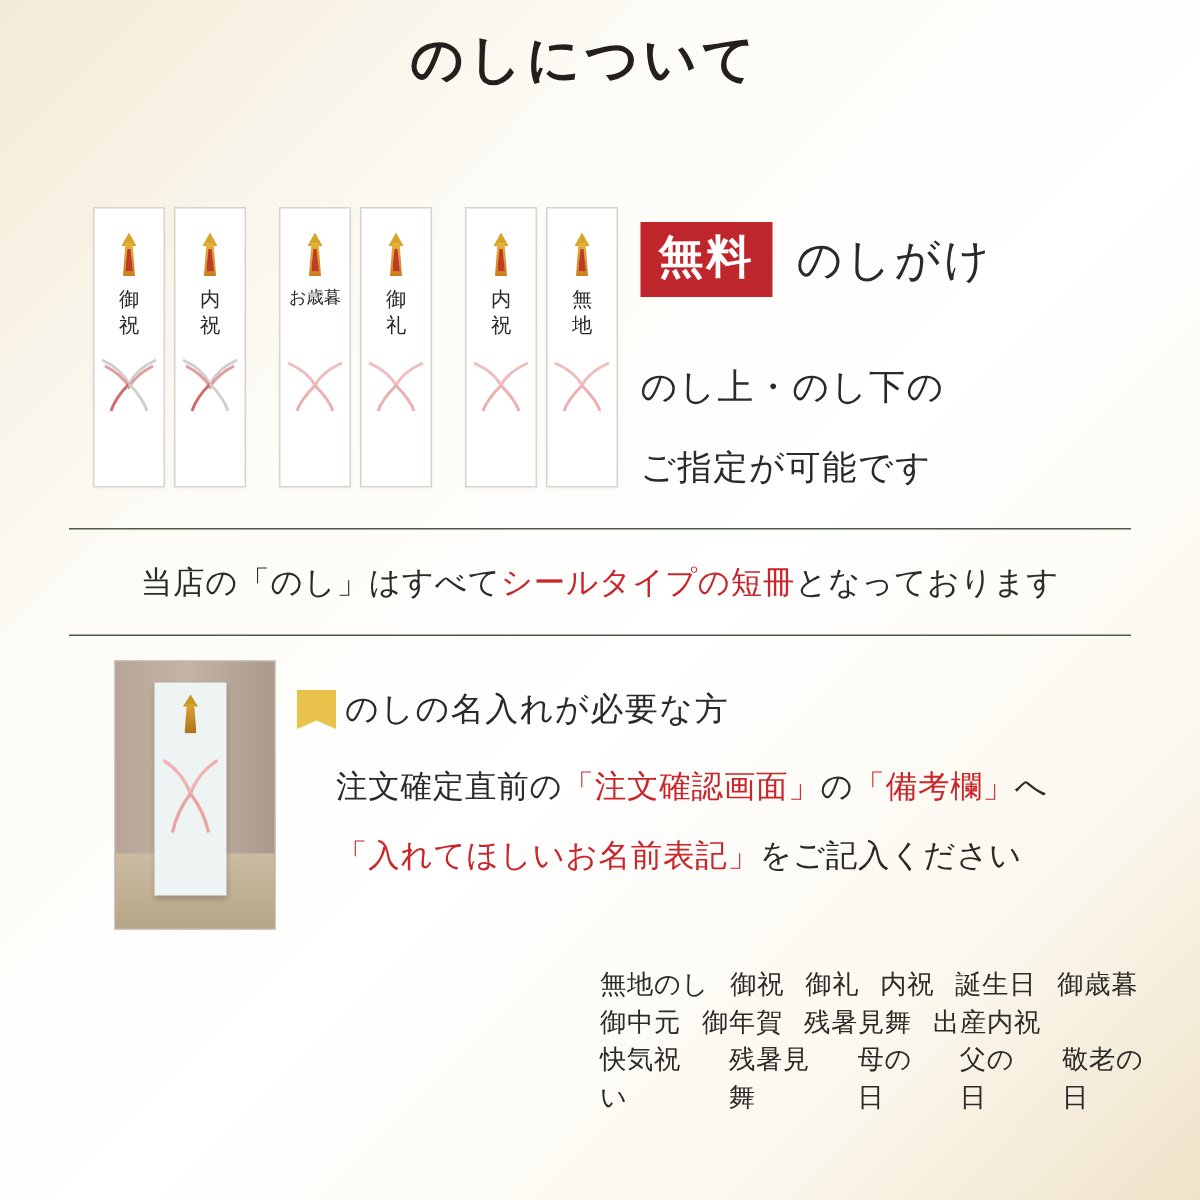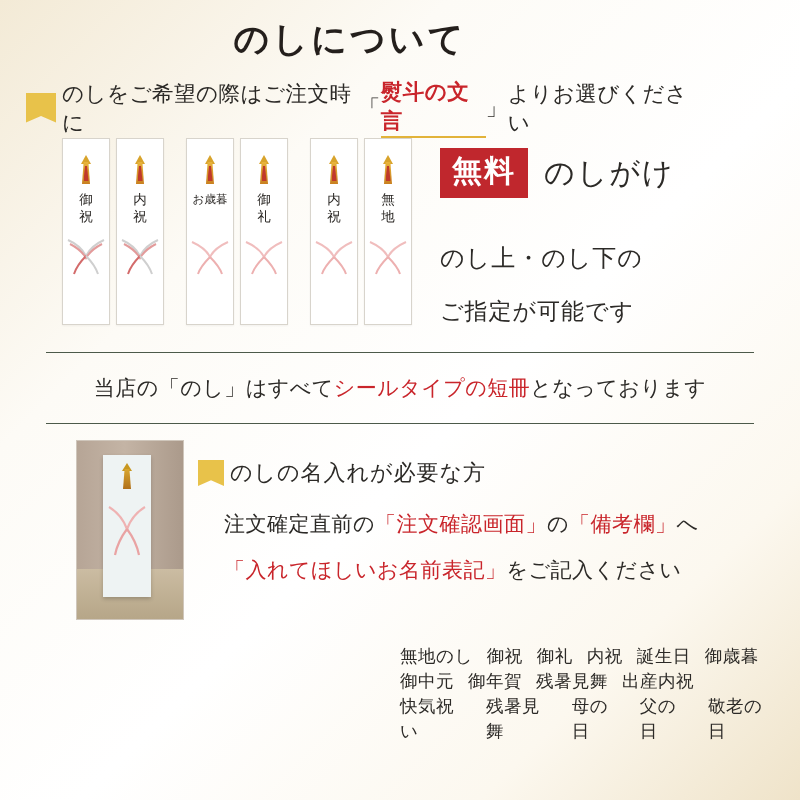--- a/index.html
+++ b/index.html
@@ -4,21 +4,21 @@
 <style>
   html,body{margin:0;padding:0;}
   body{
     width:800px;height:800px;
     font-family:"Liberation Serif","DejaVu Serif",serif;
     background:linear-gradient(135deg,#f3ead6 0%,#fdfbf6 28%,#ffffff 55%,#fcf8ef 80%,#efe3c9 100%);
     color:#2c2a27;
     overflow:hidden;
     position:relative;
   }
-  .page{position:relative;width:700px;height:800px;}
+  .page{position:relative;width:700px;height:800px;padding-left:40px;}
 
   
   .title{
     text-align:center;
     font-size:35px;
     letter-spacing:3px;
     font-weight:700;
     color:#241f1c;
     padding-top:16px;
   }
@@ -79,21 +79,21 @@
     color:#2a2724;
     letter-spacing:0;
   }
   .ctext span{display:block;}
 
   
   .knot{position:absolute;bottom:46px;left:0;width:100%;height:42px;}
   .knot svg{display:block;margin:0 auto;}
 
   
-  .rightcol{position:absolute;left:440px;top:148px;}
+  .rightcol{position:absolute;left:427px;top:148px;}
   .freebox{
     display:inline-block;background:#c0272d;color:#fff;
     font-size:30px;font-weight:700;letter-spacing:2px;
     padding:3px 12px 6px;vertical-align:middle;
   }
   .noshigake{font-size:30px;letter-spacing:2px;margin-left:12px;vertical-align:middle;}
   .r2{font-size:24px;margin-top:44px;letter-spacing:1px;}
   .r3{font-size:23px;margin-top:22px;letter-spacing:1px;}
 
   
@@ -143,31 +143,20 @@
   .br .row span{display:inline-block;}
   .br .row span+span{margin-left:14px;}
 </style>
 </head>
 <body>
 
 <div class="page">
 
   <div class="title">のしについて</div>
 
-  <div class="lead">
-    <span class="flag"></span>
-    <span>のしをご希望の際はご注文時に</span>
-    <span>「</span>
-    <span class="kwrap">
-      <span class="kw">熨斗の文言</span>
-      <span class="uline"></span>
-    </span>
-    <span>」</span>
-    <span>よりお選びください</span>
-  </div>
 
   <div class="cards">
 
     <div class="grp">
       <div class="card">
         <div class="emb">
             <i class="a"></i>
             <i class="b"></i>
             <i class="c"></i>
           </div>

